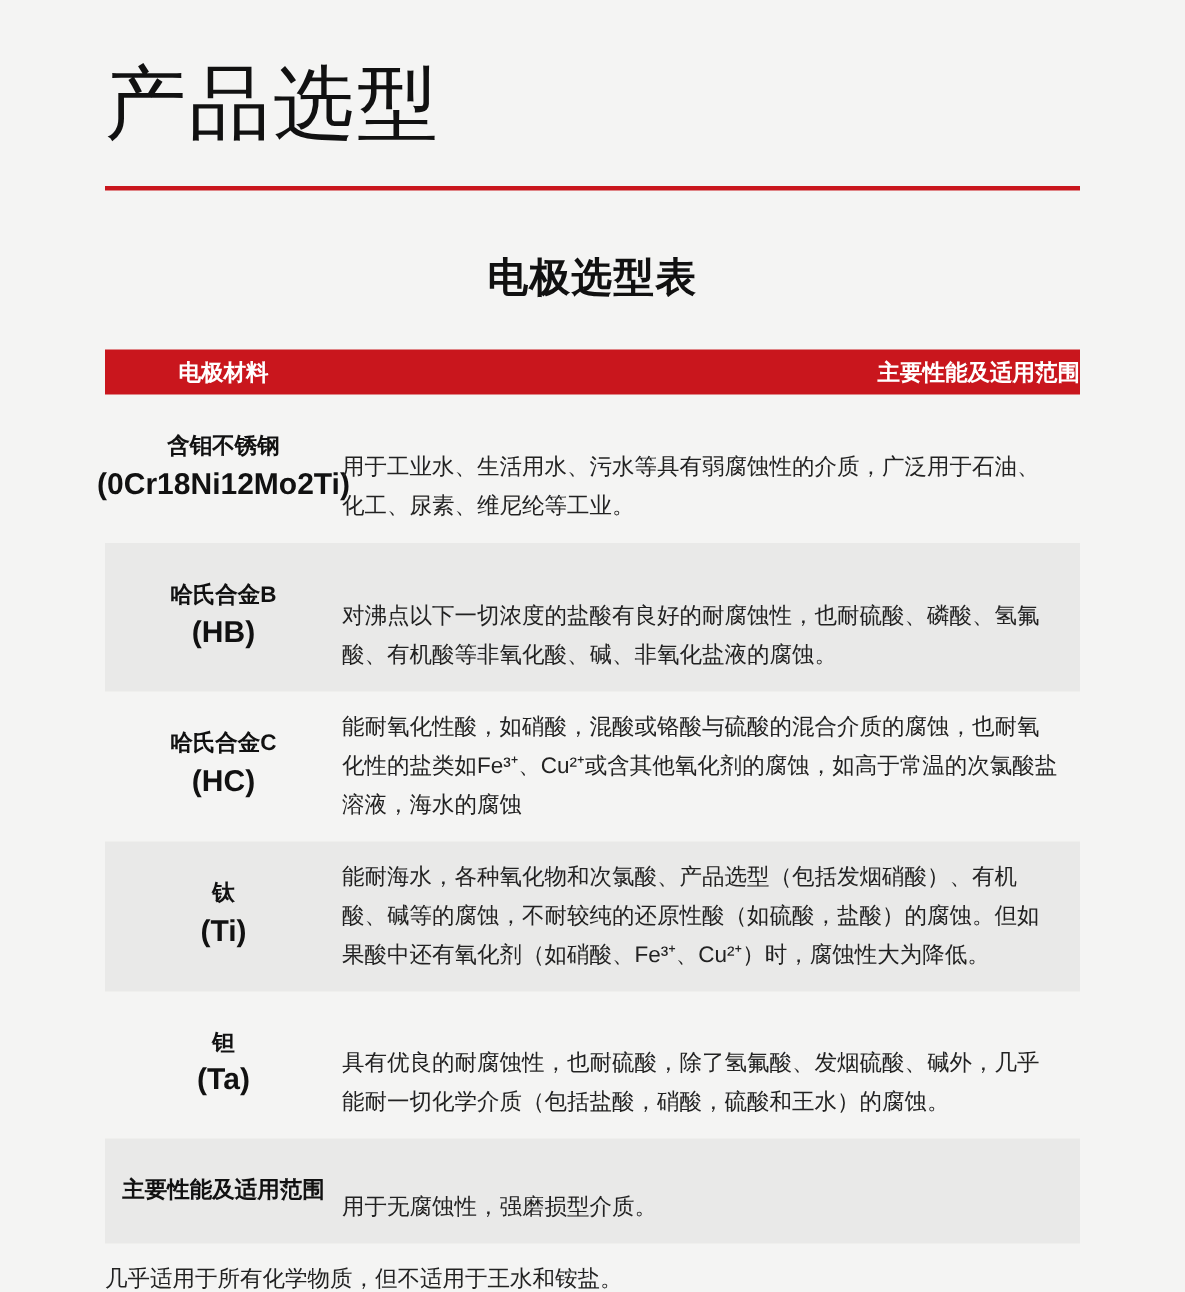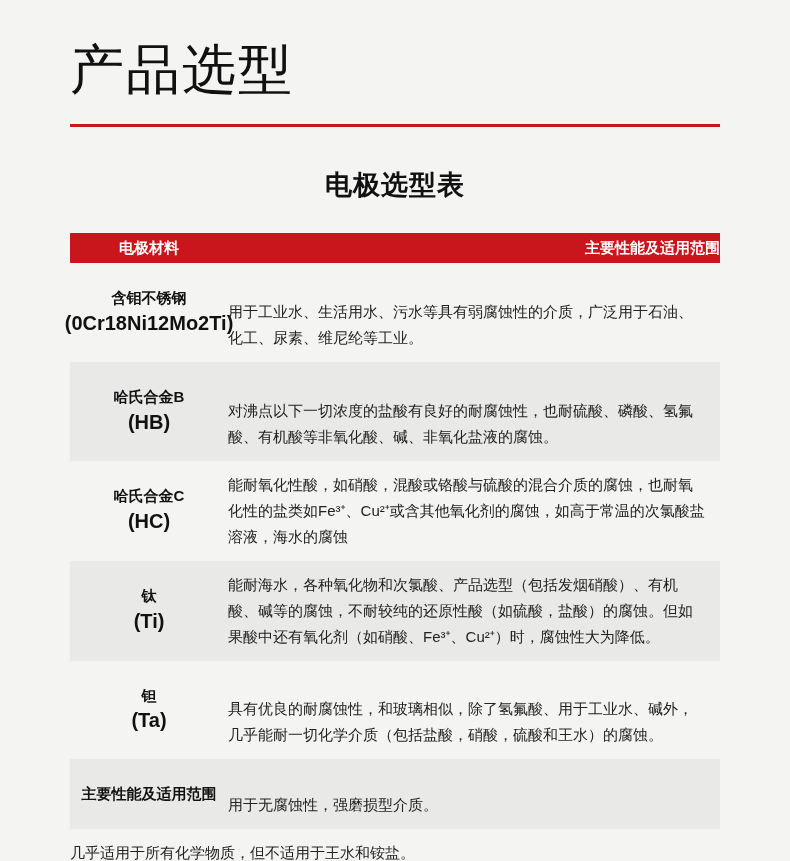--- a/index.html
+++ b/index.html
@@ -129,21 +129,21 @@
         <span>能耐海水，各种氧化物和次氯酸、产品选型（包括发烟硝酸）、有机酸、碱等的腐蚀，不耐较纯的还原性酸（如硫酸，盐酸）的腐蚀。但如果酸中还有氧化剂（如硝酸、Fe³⁺、Cu²⁺）时，腐蚀性大为降低。</span>
       </div>
     </div>
 
     <div class="trow">
       <div class="mat">
         <div class="mat-name">钽</div>
         <div class="mat-sub">(Ta)</div>
       </div>
       <div class="desc">
-        <span>具有优良的耐腐蚀性，和玻璃相似，除了氢氟酸、用于工业水、碱外，几乎能耐一切化学介质（包括盐酸，硝酸，硫酸和王水）的腐蚀。</span>
+        <span>具有优良的耐腐蚀性，也耐硫酸，除了氢氟酸、发烟硫酸、碱外，几乎能耐一切化学介质（包括盐酸，硝酸，硫酸和王水）的腐蚀。</span>
       </div>
     </div>
 
     <div class="trow shaded">
       <div class="mat">
         <div class="mat-name">主要性能及适用范围</div>
       </div>
       <div class="desc">
         <span>用于无腐蚀性，强磨损型介质。</span>
       </div>

